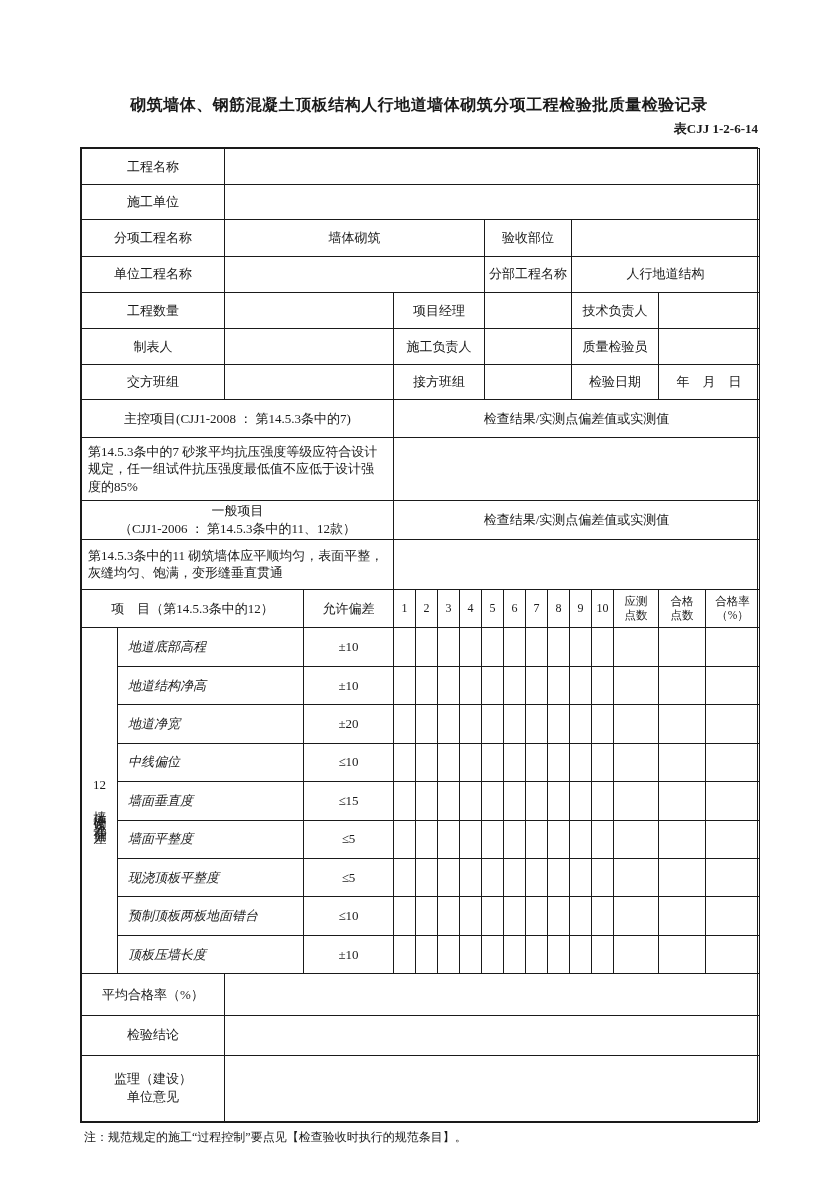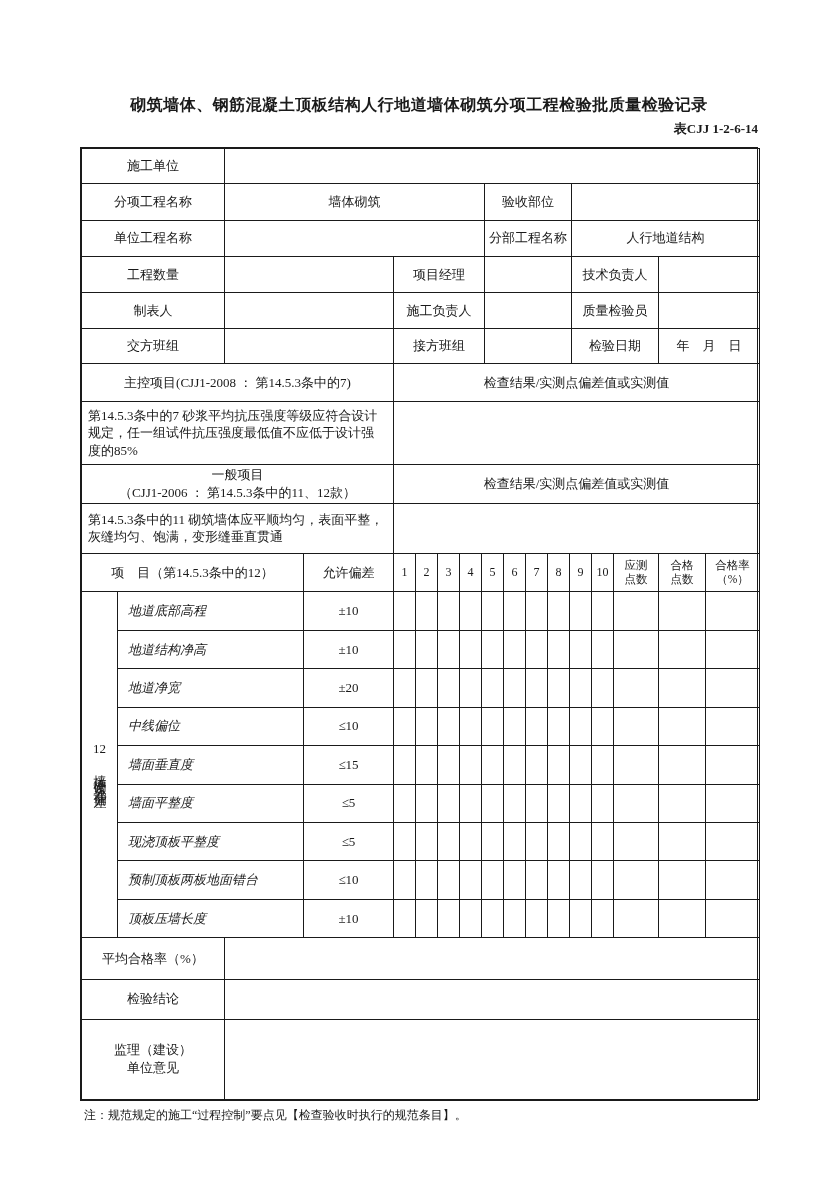--- a/index.html
+++ b/index.html
@@ -40,21 +40,21 @@
     text-align: center;
     vertical-align: middle;
     padding: 1px 3px;
     white-space: pre-line;
     overflow: hidden;
   }
   .tbl-wrap > table:not(:first-child) tr:first-child td { border-top: none; }
 
   tr.r35 { height: 35px; } tr.r36 { height: 36px; } tr.r37 { height: 37px; }
   tr.r38 { height: 38px; } tr.r40 { height: 40px; } tr.r41 { height: 41px; }
-  tr.r50 { height: 50px; } tr.r63 { height: 63px; margin-left: 48px; } tr.r72 { height: 80px; }
+  tr.r50 { height: 50px; } tr.r63 { height: 63px; margin-left: 48px; } tr.r72 { height: 66px; }
 
   td.longtext {
     text-align: left;
     padding: 2px 8px 2px 6px;
     line-height: 1.35;
   }
   td.item-name { text-align: left; padding-left: 10px; font-style: italic; }
   td.num-h { font-size: 12px; padding: 0; }
   td.stat-h { font-size: 11.5px; line-height: 1.2; padding: 0 1px; }
   td.vcell { padding: 0; margin-left: 16px; }
@@ -85,20 +85,24 @@
   <div class="form-code">表CJJ 1-2-6-14</div>
 
   <div class="tbl-wrap">
 
     <table class="sec">
       <colgroup>
           <col style="width:143px">
           <col style="width:535px">
         </colgroup>
       <tbody>
+          <tr class="r36">
+        <td>工程名称</td>
+        <td></td>
+      </tr>
       <tr class="r35">
         <td>施工单位</td>
         <td></td>
       </tr>
     </tbody>
       </table>
 
     <table class="sec">
       <colgroup>
           <col style="width:143px">

